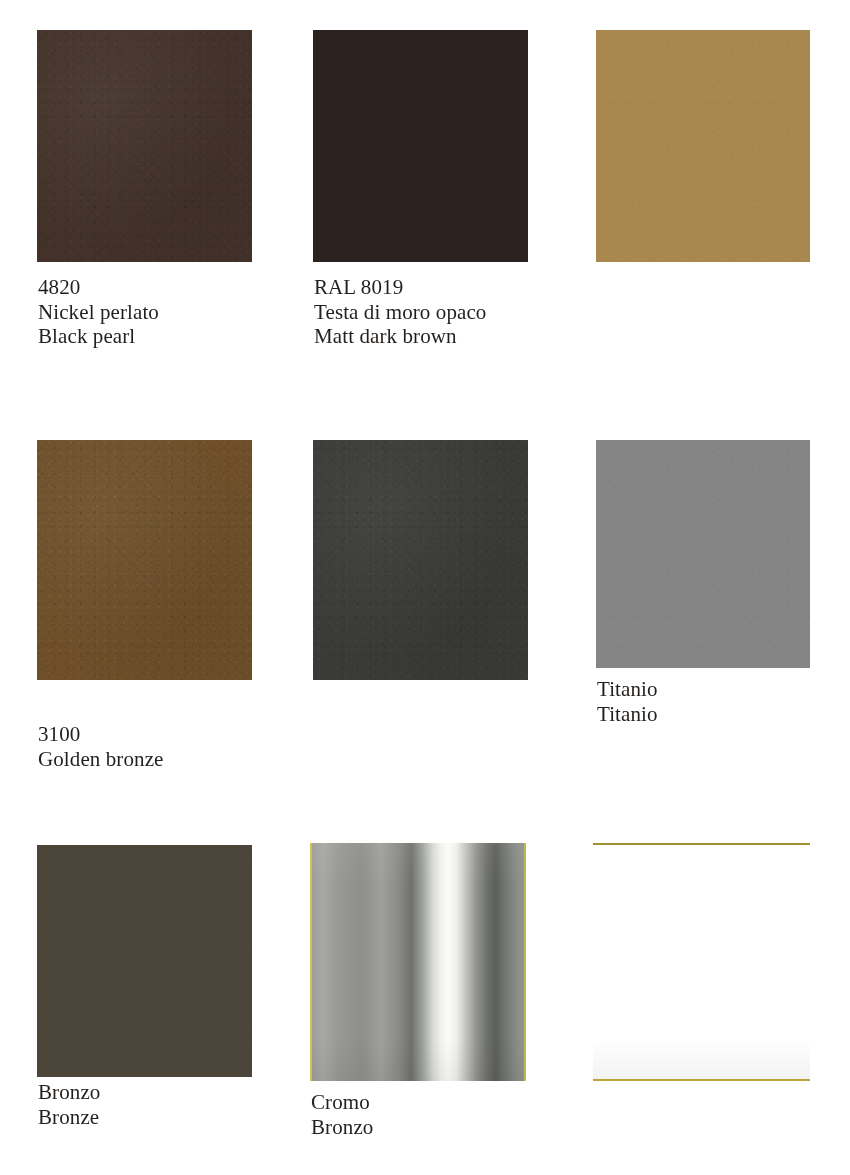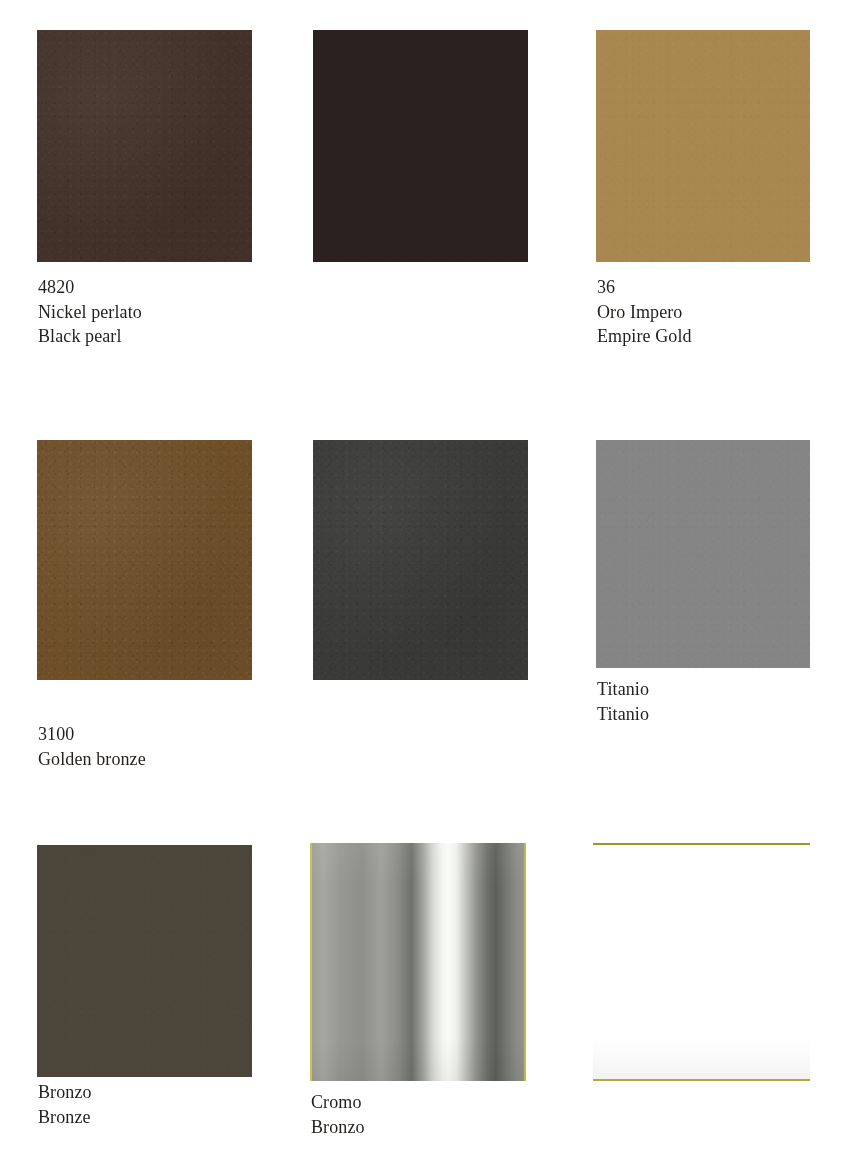--- a/index.html
+++ b/index.html
@@ -54,21 +54,21 @@
   .swatch .soft {
     position: absolute;
     inset: 0;
     background:
       radial-gradient(ellipse at 30% 28%, rgba(255,255,255,0.05), transparent 62%),
       radial-gradient(ellipse at 72% 74%, rgba(0,0,0,0.06), transparent 60%);
   }
 
   .caption {
     position: absolute;
-    font-size: 18px;
+    font-size: 21px;
     line-height: 24.5px;
     letter-spacing: 0.1px;
     white-space: nowrap;
   }
   .caption .line { display: block; }
   .caption .code { display: block; }
 
   
   .chrome-fill {
     position: absolute;
@@ -172,31 +172,31 @@
     <span class="line">Nickel perlato</span>
     <span class="line">Black pearl</span>
   </div>
 
   <div class="swatch-cell" style="left:313px; top:30px; width:215px; height:232px;">
     <div class="swatch flat" id="sw1" style="width: 215px; height: 232px; background-color: rgb(43, 34, 32);">
 
       <div class="grain"></div>
     </div>
   </div>
+  <div class="caption" style="left:314px; top:275px;">
+    <span class="code">RAL 8019</span>
+    <span class="line">Testa di moro opaco</span>
+    <span class="line">Matt dark brown</span>
+  </div>
 
   <div class="swatch-cell" style="left:596px; top:30px; width:214px; height:232px;">
     <div class="swatch flat" id="sw2" style="width: 214px; height: 232px; background-color: rgb(168, 136, 78);">
 
       <div class="grain"></div>
     </div>
-  </div>
-  <div class="caption" style="left:597px; top:275px;">
-    <span class="code">36</span>
-    <span class="line">Oro Impero</span>
-    <span class="line">Empire Gold</span>
   </div>
 
   <div class="swatch-cell" style="left:37px; top:440px; width:215px; height:240px;">
     <div class="swatch" id="sw3" style="width: 215px; height: 240px; background-color: rgb(110, 79, 42);">
       <div class="soft"></div>
       <div class="grain"></div>
     </div>
   </div>
   <div class="caption" style="left:38px; top:678px;margin-top:44px;">
     <span class="code">3100</span>

